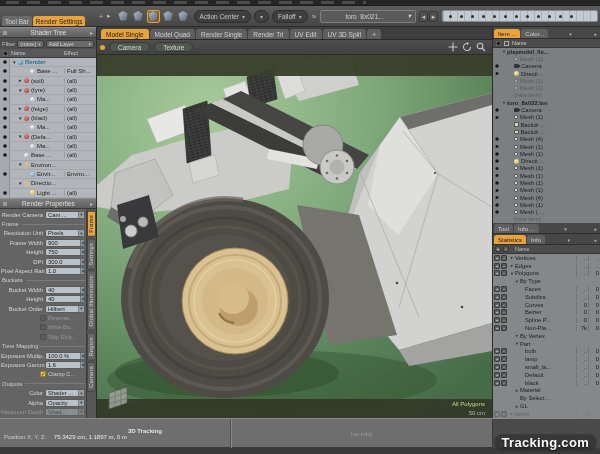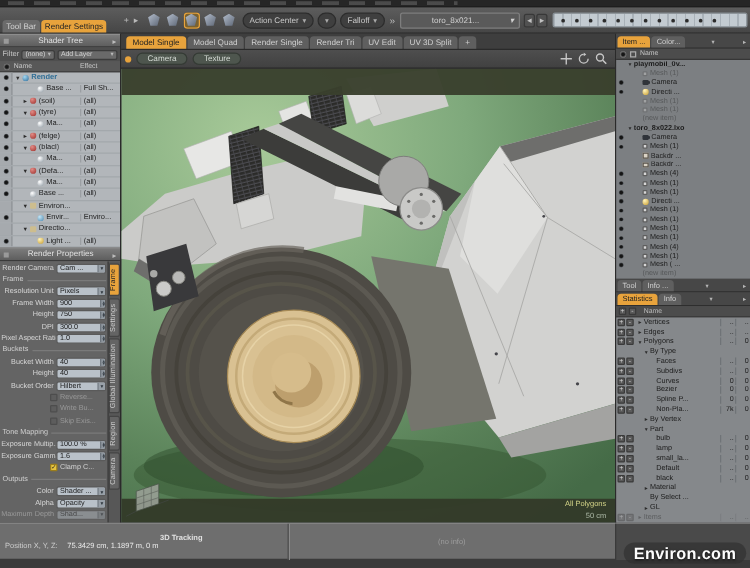--- a/index.html
+++ b/index.html
@@ -1187,14 +1187,14 @@
         <span>Position X, Y, Z:</span>
         <b>75.3429 cm, 1.1897 m, 0 m</b>
       </div>
     </div>
     <div class="st-mid">
       <span class="st-info">(no info)</span>
     </div>
     <div class="st-right"></div>
   </div>
 
-  <div class="watermark">Environ.com</div>
+  <div class="watermark">Tracking.com</div>
 </div>
 
 </body></html>

